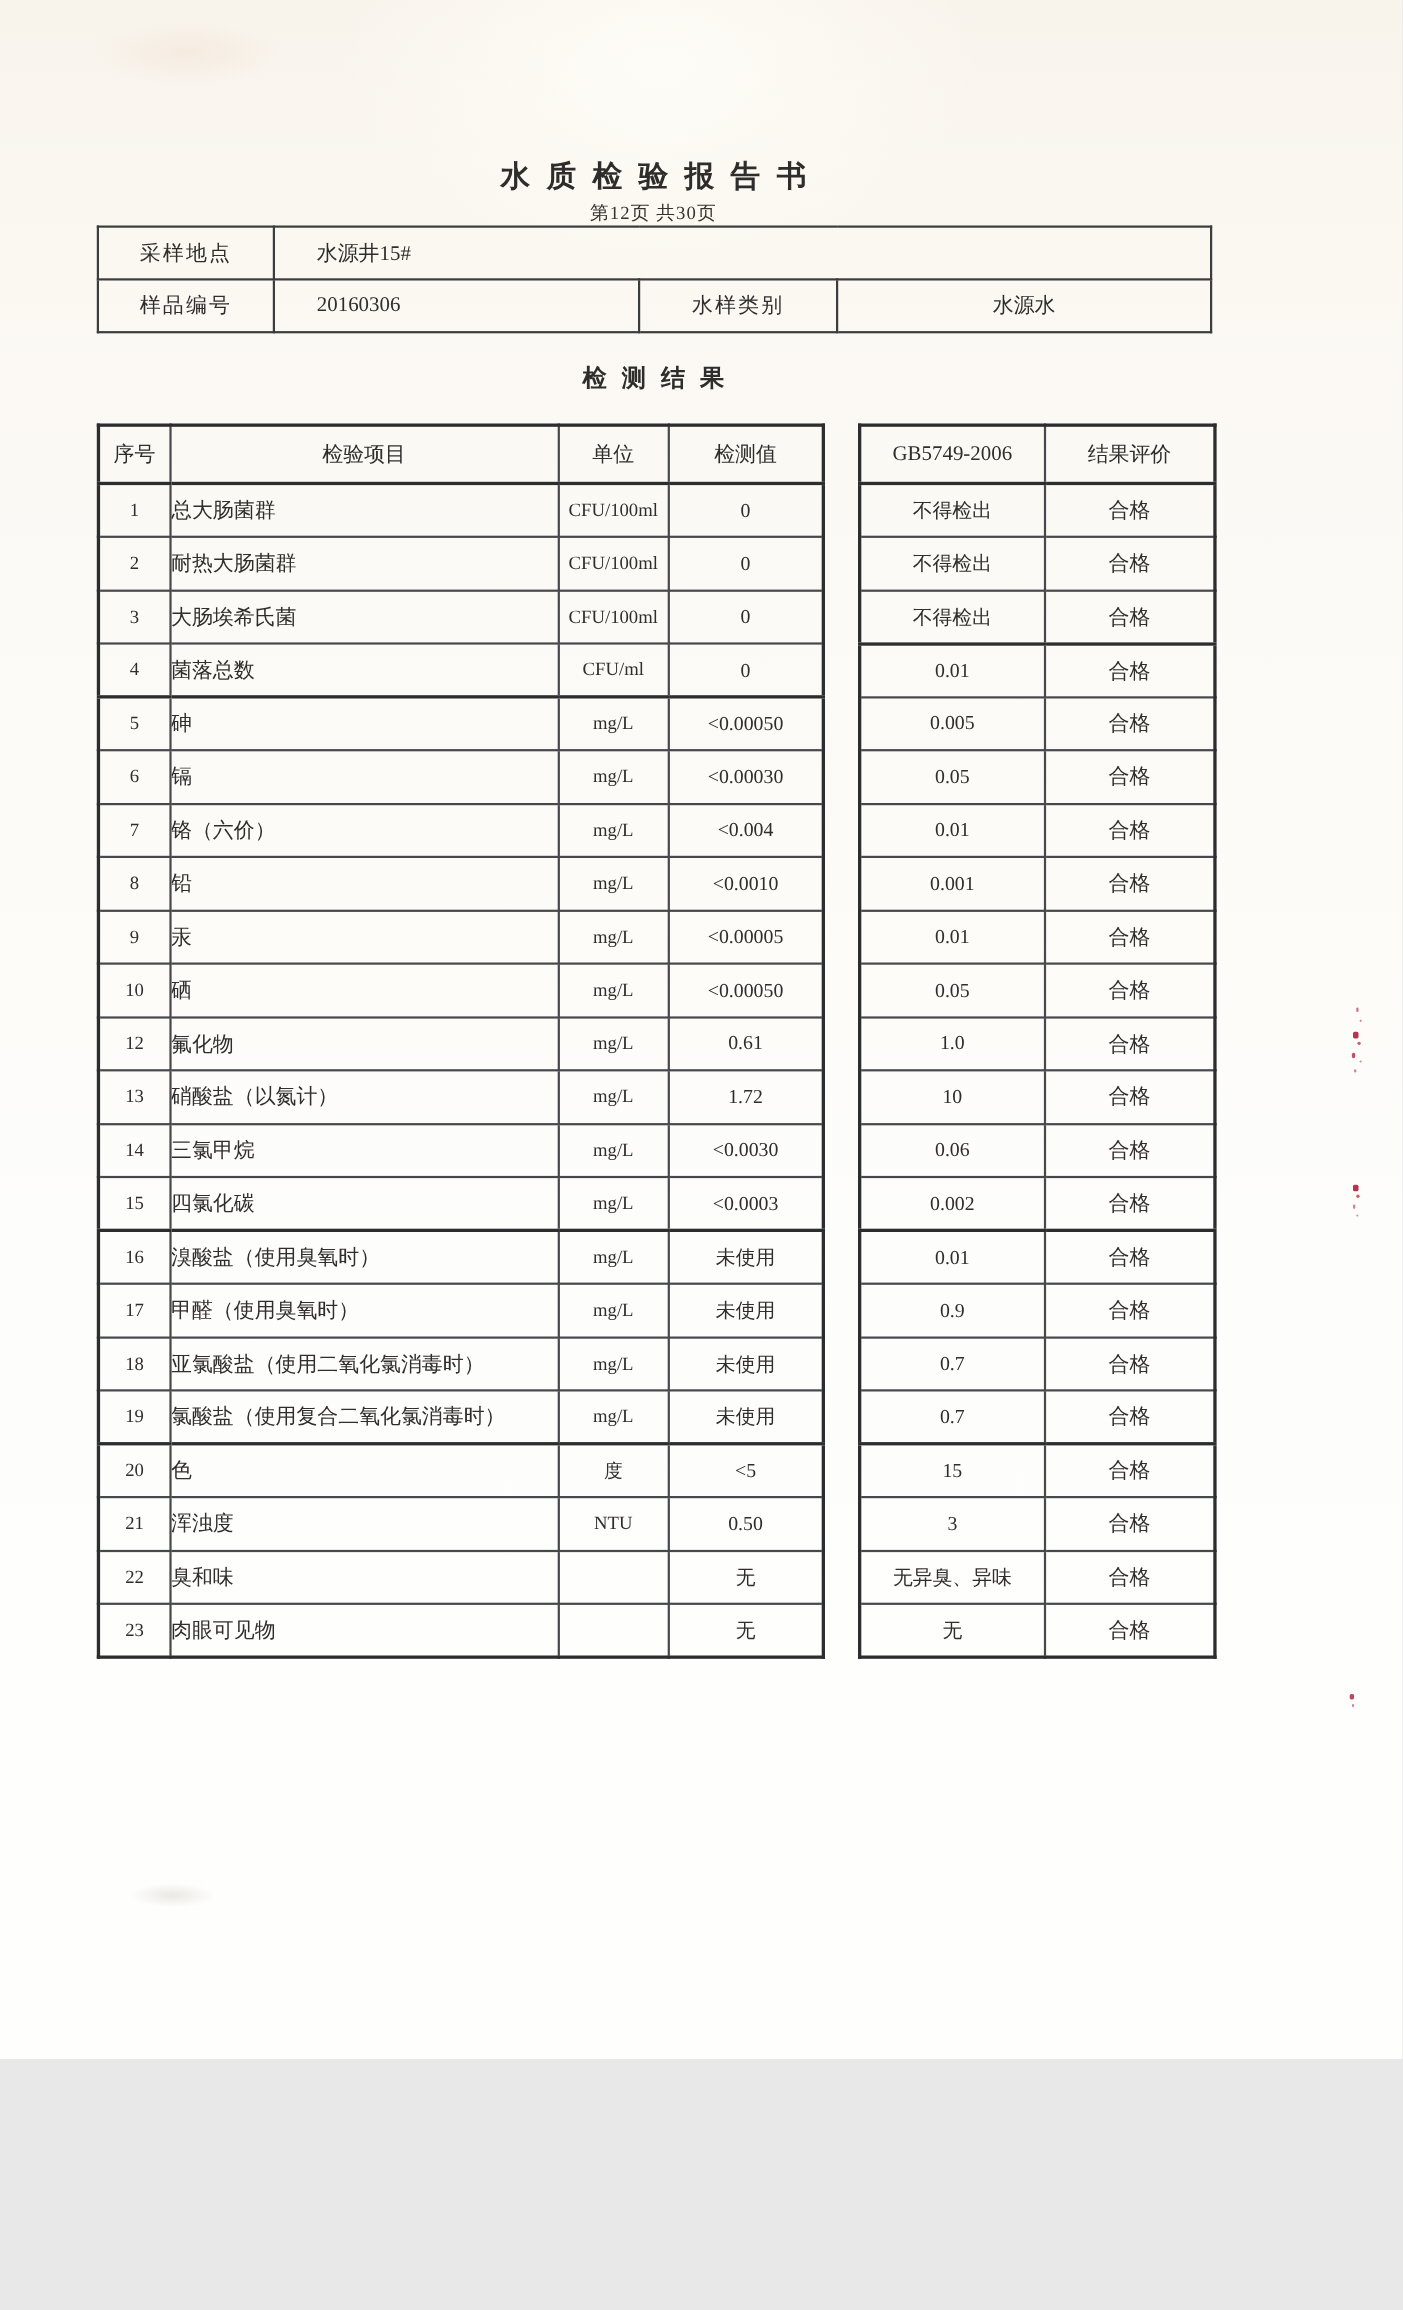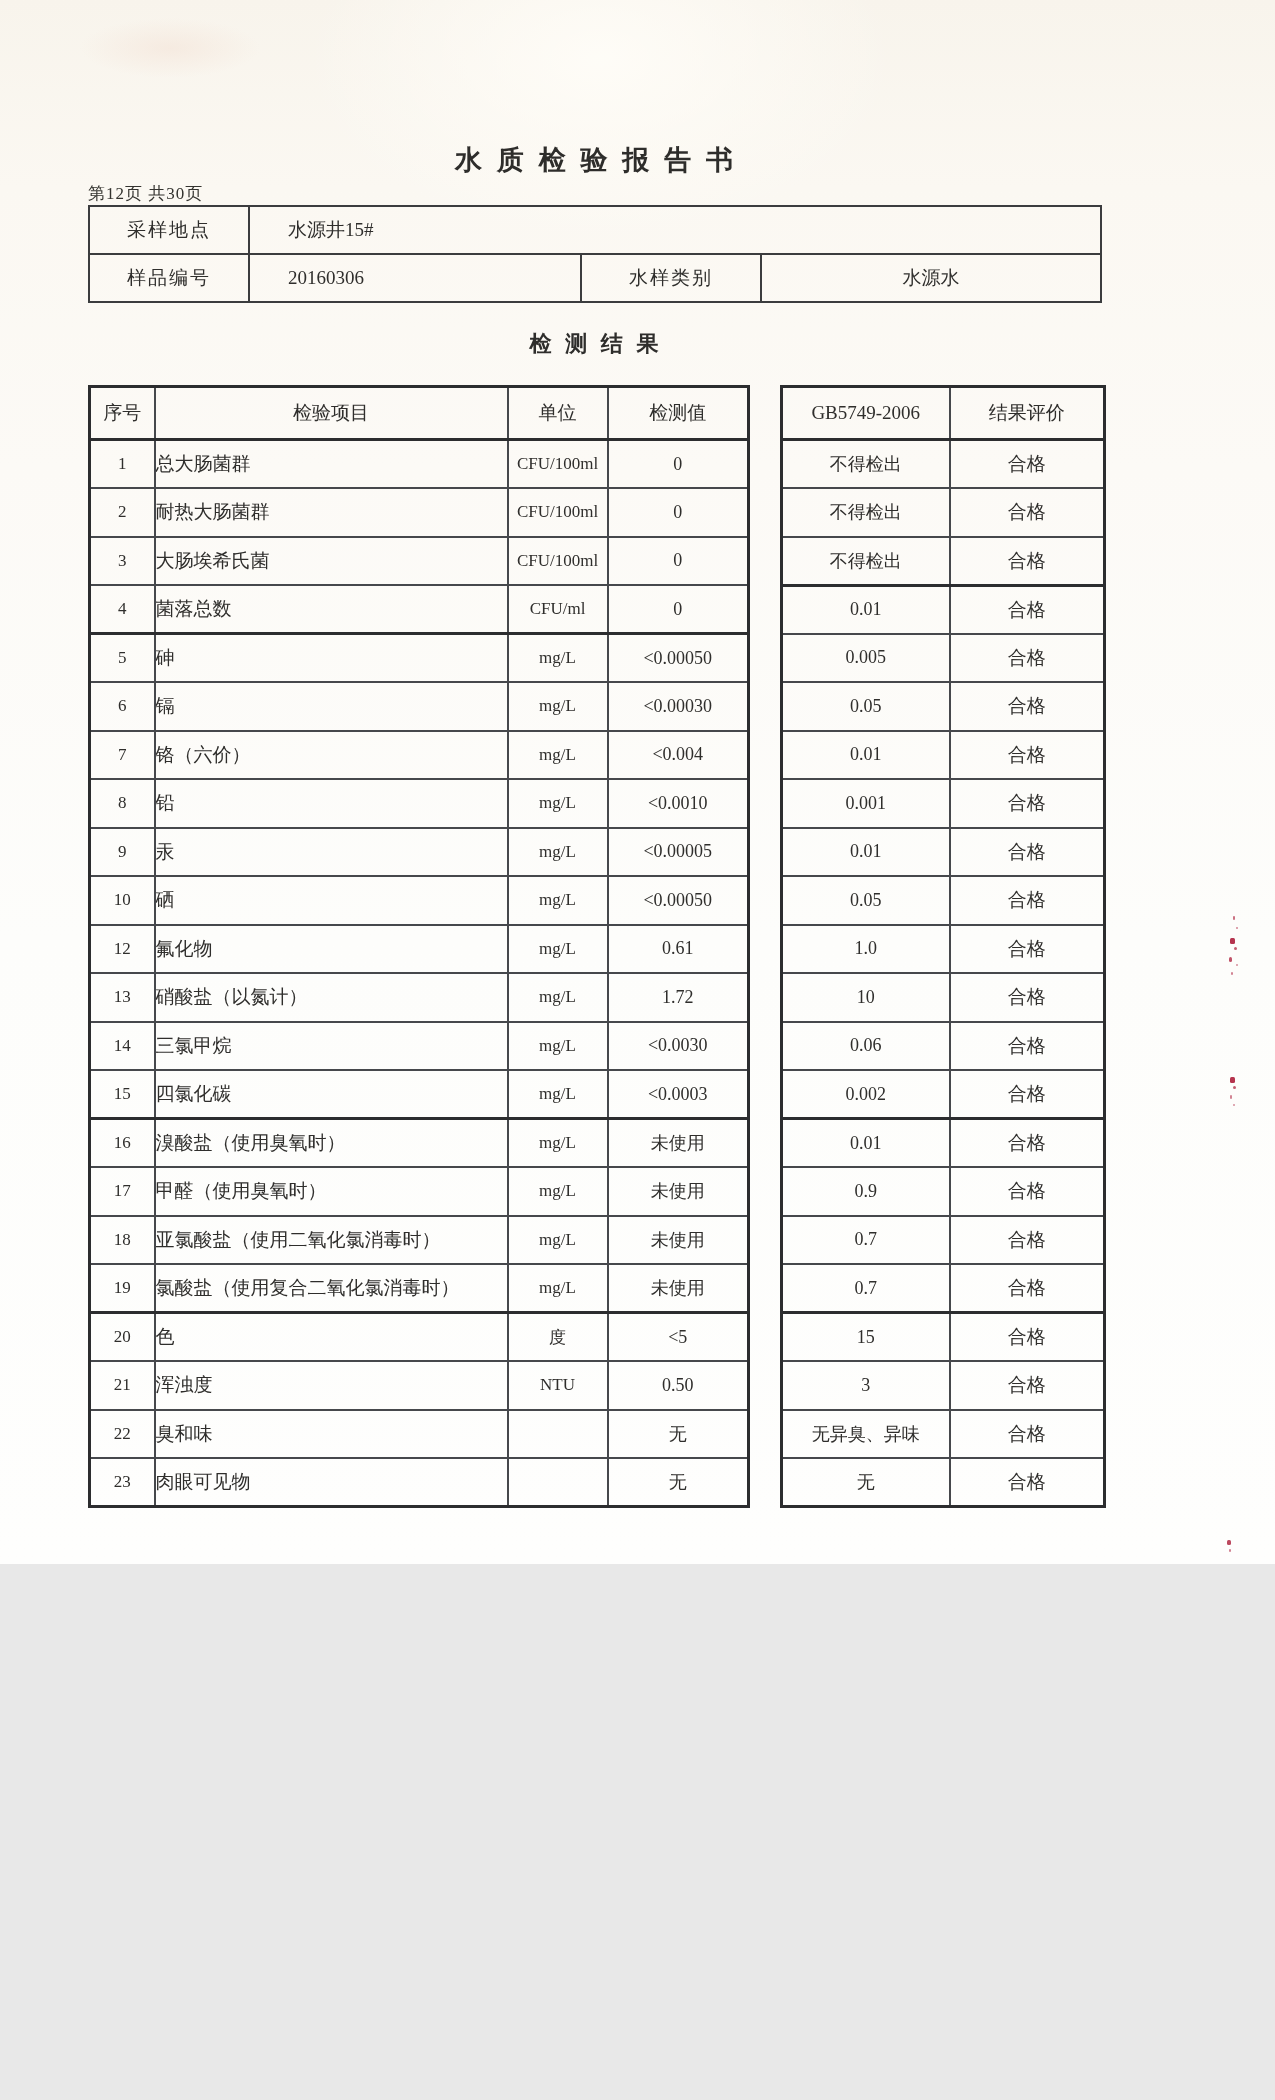--- a/index.html
+++ b/index.html
@@ -1,32 +1,32 @@
 <!DOCTYPE html>
 <html><head>
 <meta charset="utf-8">
 <style>
   html,body{margin:0;padding:0;background:#e8e8e8;}
   .page{
-    position:relative;width:1275px;height:1564px;margin:0 auto;overflow:hidden;
+    position:relative;width:1275px;height:1872px;margin:0 auto;overflow:hidden;
     background:
       radial-gradient(ellipse 420px 260px at 600px 60px, rgba(255,253,248,.9), rgba(255,253,248,0) 70%),
       radial-gradient(ellipse 120px 40px at 170px 48px, rgba(243,226,214,.55), rgba(243,226,214,0) 75%),
       linear-gradient(180deg,#f8f4ec 0%,#fbf8f2 12%,#fcfaf6 30%,#fdfdfb 60%,#fefefd 100%);
     font-family:"Liberation Serif","DejaVu Serif",serif;
     color:#2f2e2c;
   }
   .title{
     position:absolute;left:88px;top:146px;width:1012px;margin:0;
     text-align:center;font-size:27px;font-weight:bold;color:#2e2d2b;
     letter-spacing:.55em;text-indent:.55em;line-height:1.1;
   }
   .page-num{
     position:absolute;left:88px;top:182px;width:1012px;
-    text-align:left;font-size:17px;color:#34332f;letter-spacing:1px;
+    text-align:center;font-size:17px;color:#34332f;letter-spacing:1px;
   }
   
   .info-table{
     position:absolute;left:88px;top:205px;width:1012px;height:93px;
     border-collapse:collapse;table-layout:fixed;
   }
   .info-table td{
     border:2px solid #3b3c3e;height:46px;vertical-align:middle;
     font-size:19px;color:#2f2e2c;padding:0;
   }

